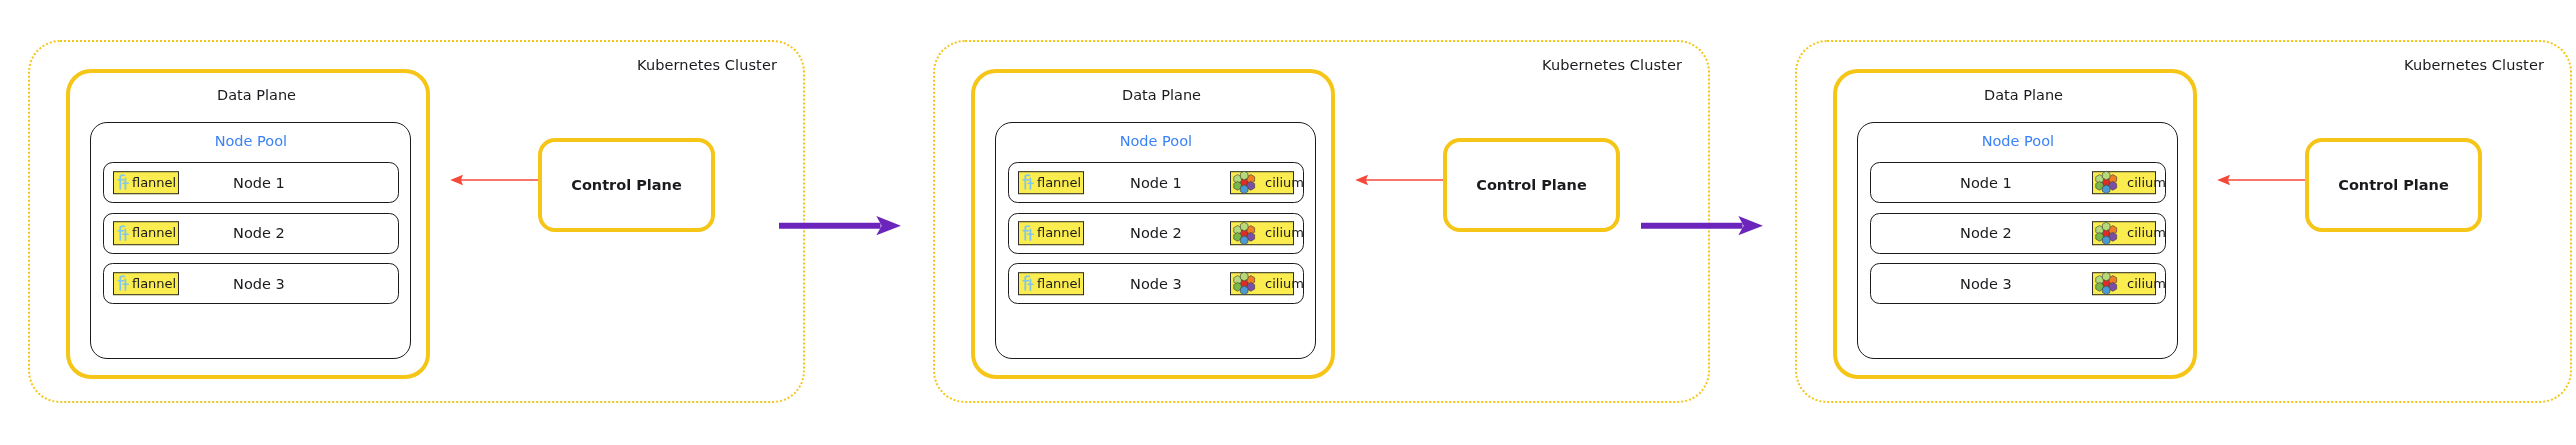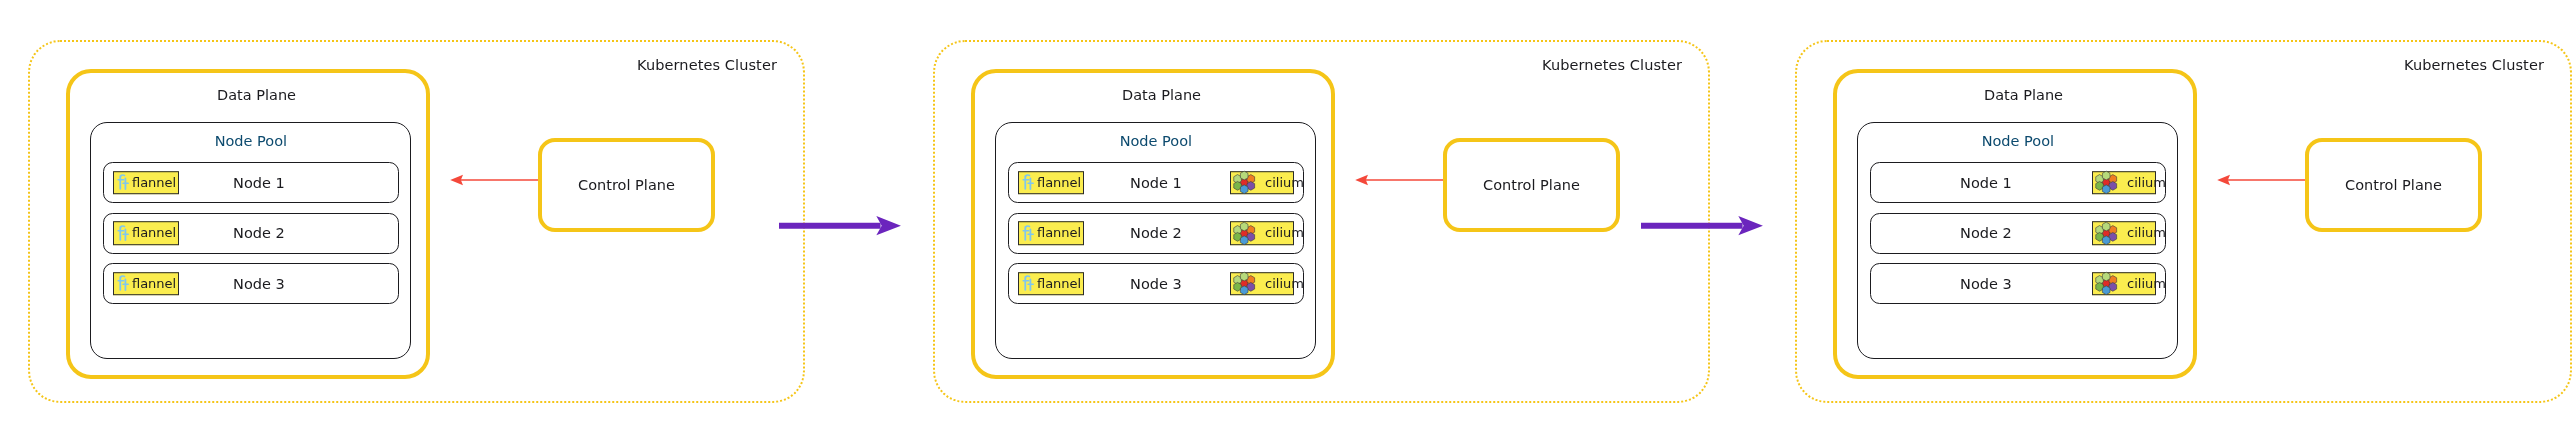--- a/index.html
+++ b/index.html
@@ -81,21 +81,21 @@
     box-sizing: border-box;
     background: #ffffff;
   }
   .node-pool-title {
     position: absolute;
     top: 9.6px;
     left: 0;
     right: 0;
     text-align: center;
     font-size: 14.5px;
-    color: #0c4a6e;
+    color: #3b82f6;
   }
 
   
   .node-list {
     position: absolute;
     left: 11.8px;
     top: 39px;
     right: 11.8px;
   }
   .node-row {
@@ -166,20 +166,21 @@
     top: 96px;
     width: 177px;
     height: 94px;
     border: 4.8px solid #f5c518;
     border-radius: 17px;
     box-sizing: border-box;
     background: #ffffff;
     display: flex;
     align-items: center;
     justify-content: center;
+    font-weight: bold;
   }
   .control-plane-title {
     font-size: 14.5px;
     color: #1b1b1f;
   }
 
   
   .arrow-red {
     position: absolute;
     left: 419px;

